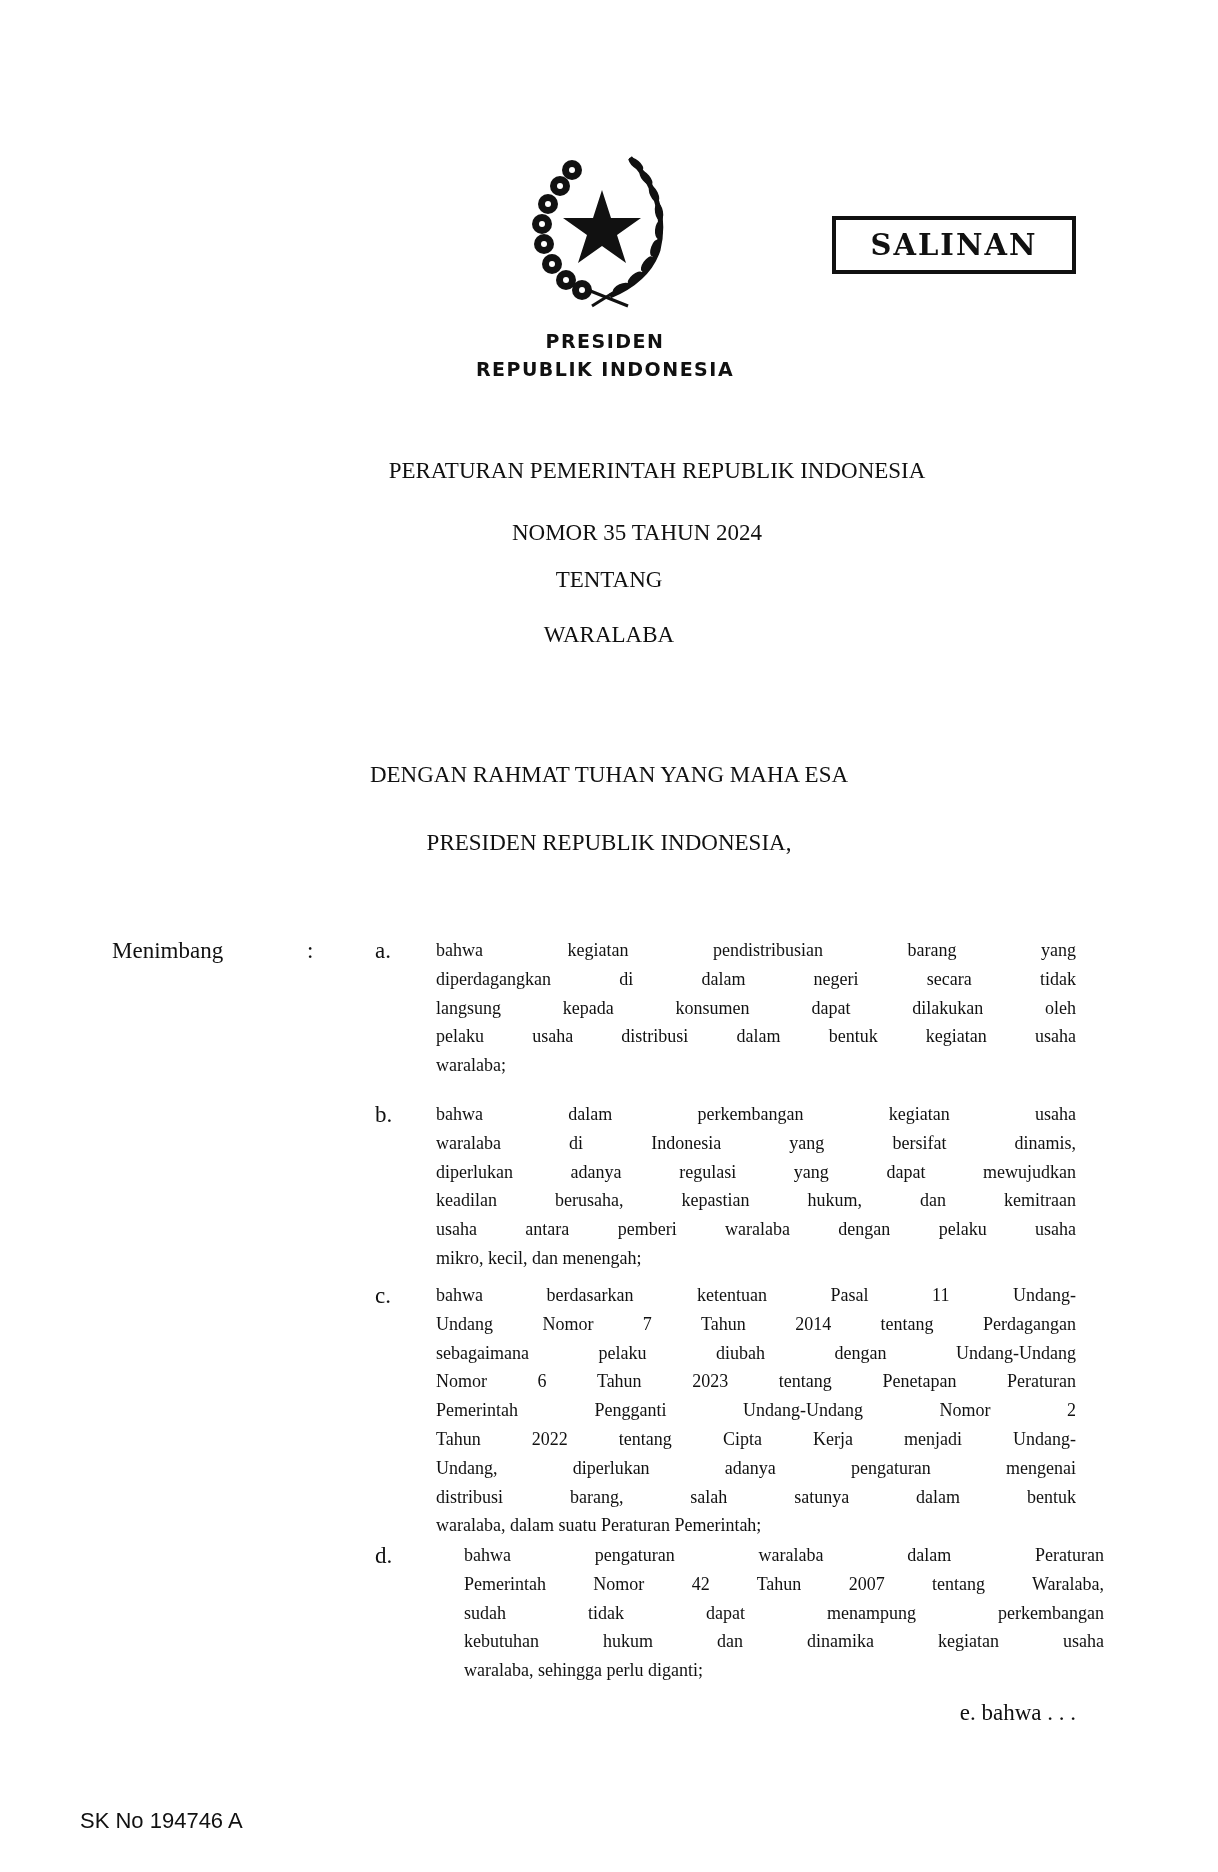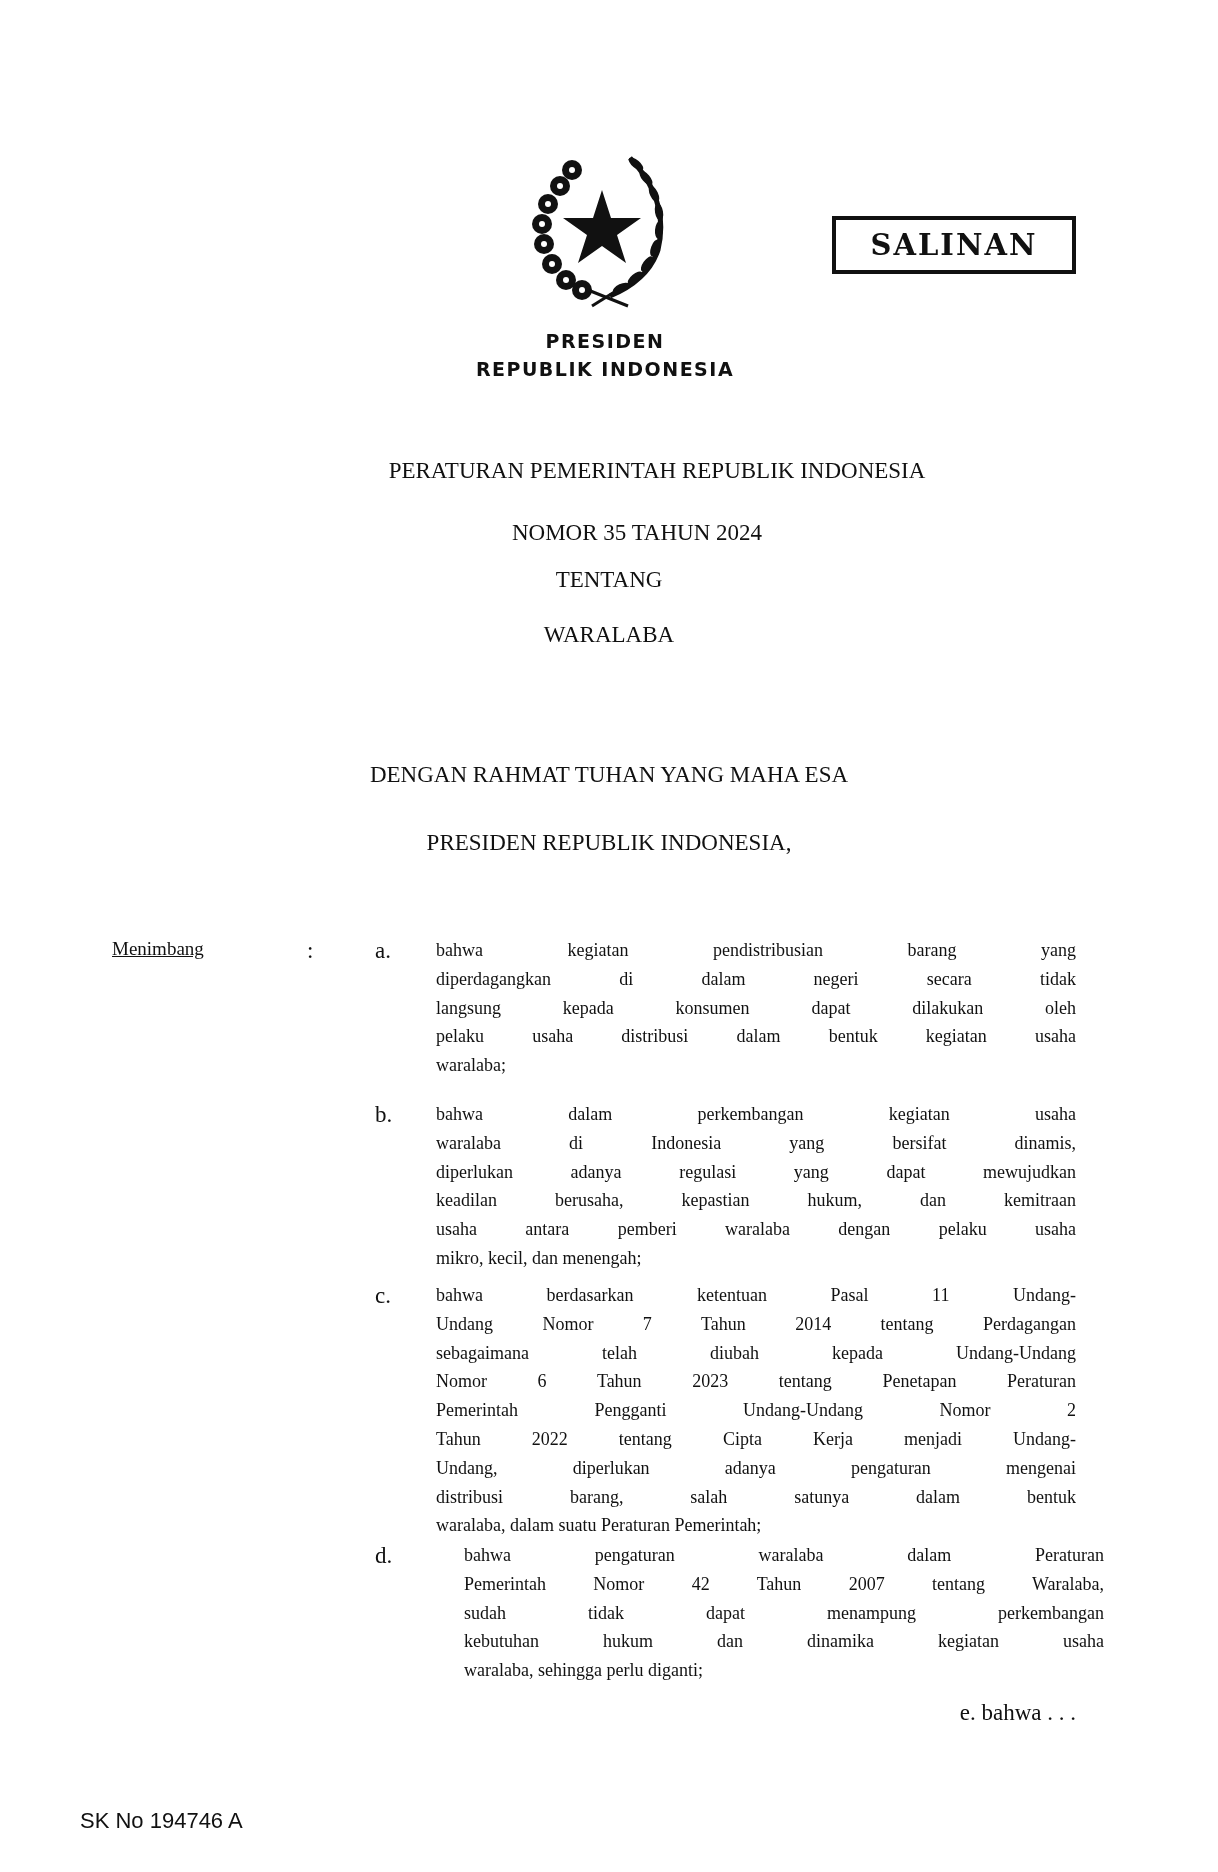--- a/index.html
+++ b/index.html
@@ -5,21 +5,21 @@
   html, body { margin:0; padding:0; background:#ffffff; }
   body { width:1218px; height:1872px; position:relative; overflow:hidden;
          font-family:"Liberation Serif", "DejaVu Serif", serif; color:#111; }
   .emblem { position:absolute; left:520px; top:140px; width:160px; height:170px; }
   .emblem-caption { position:absolute; left:420px; width:370px; text-align:center;
          font-family:"DejaVu Sans", sans-serif; font-weight:bold; font-size:19px; letter-spacing:1.5px; }
   .salinan { position:absolute; left:832px; top:216px; width:244px; height:58px;
          border:4px solid #111; box-sizing:border-box; display:flex; align-items:center; justify-content:center;
          font-family:"DejaVu Serif", serif; font-weight:bold; font-size:29px; letter-spacing:2px; }
   .center-line { position:absolute; left:0; width:1218px; text-align:center; font-size:23px; }
-  .menimbang-label { position:absolute; left:112px; top:938px; font-size:19px;text-decoration:underline; }
+  .menimbang-label { position:absolute; left:112px; top:938px; font-size:23px; }
   .colon { position:absolute; left:307px; top:938px; font-size:23px; }
   .item-letter { position:absolute; left:375px; font-size:23px; }
   .item-text { position:absolute; left:436px; width:640px; font-size:18px; line-height:28.8px;
          text-align:justify; }
   .item-text .ln { display:block; text-align:justify; text-align-last:justify; white-space:nowrap; }
   .item-text .ln.last { text-align-last:left; }
   .continue { position:absolute; right:142px; top:1700px; font-size:23px; }
   .sk { position:absolute; left:80px; top:1808px; font-family:"Liberation Sans", sans-serif; font-size:22px; }
 </style>
 </head>
@@ -100,21 +100,21 @@
   <span class="ln">diperlukan adanya regulasi yang dapat mewujudkan</span>
   <span class="ln">keadilan berusaha, kepastian hukum, dan kemitraan</span>
   <span class="ln">usaha antara pemberi waralaba dengan pelaku usaha</span>
   <span class="ln last">mikro, kecil, dan menengah;</span>
 </div>
 
 <div class="item-letter" style="top:1283px;">c.</div>
 <div class="item-text" style="top:1281px;">
   <span class="ln">bahwa berdasarkan ketentuan Pasal 11 Undang-</span>
   <span class="ln">Undang Nomor 7 Tahun 2014 tentang Perdagangan</span>
-  <span class="ln">sebagaimana telah diubah kepada Undang-Undang</span>
+  <span class="ln">sebagaimana pelaku diubah dengan Undang-Undang</span>
   <span class="ln">Nomor 6 Tahun 2023 tentang Penetapan Peraturan</span>
   <span class="ln">Pemerintah Pengganti Undang-Undang Nomor 2</span>
   <span class="ln">Tahun 2022 tentang Cipta Kerja menjadi Undang-</span>
   <span class="ln">Undang, diperlukan adanya pengaturan mengenai</span>
   <span class="ln">distribusi barang, salah satunya dalam bentuk</span>
   <span class="ln last">waralaba, dalam suatu Peraturan Pemerintah;</span>
 </div>
 
 <div class="item-letter" style="top:1543px;">d.</div>
 <div class="item-text" style="top:1541px;margin-left:28px;">

